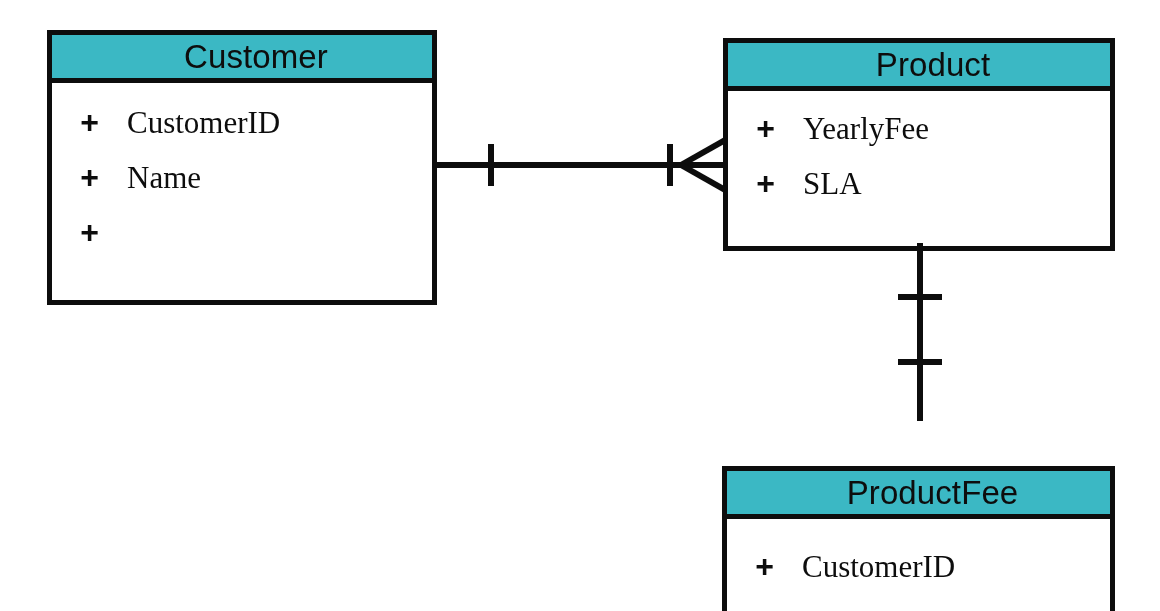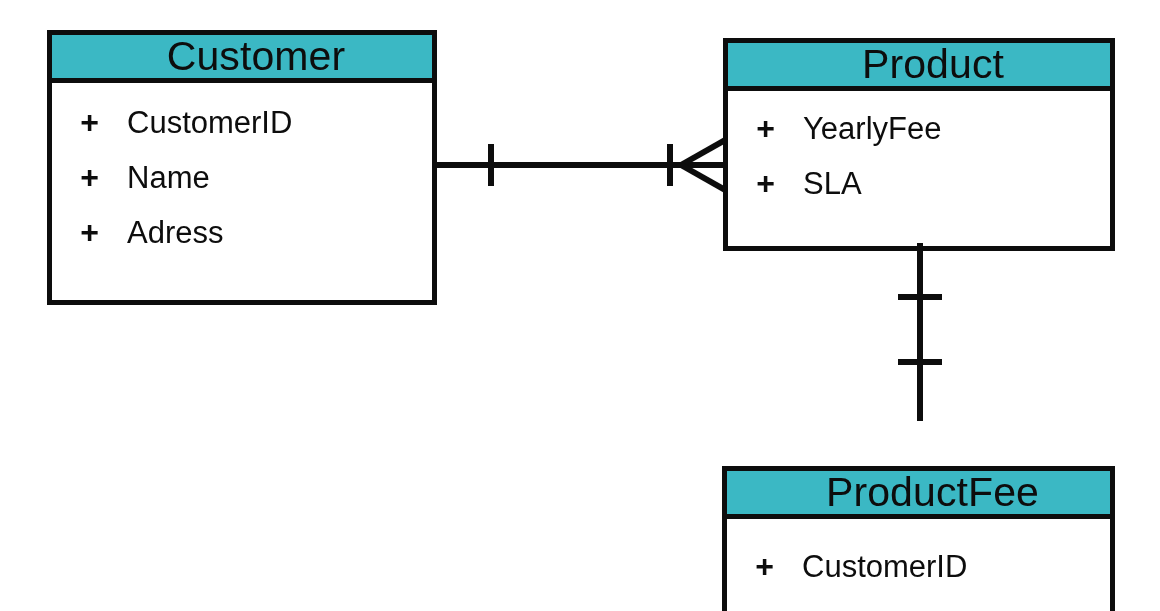--- a/index.html
+++ b/index.html
@@ -27,21 +27,21 @@
   }
   .entity-header {
     box-sizing: border-box;
     width: 100%;
     background: #3bb8c4;
     border-bottom: 5px solid #0d0d0d;
     display: flex;
     align-items: center;
     justify-content: center;
     color: #0d0d0d;
-    font-size: 41px;
+    font-size: 33px;
     line-height: 1;
     letter-spacing: 0.1px;
     padding-left: 28px;
   }
   .entity-body {
     box-sizing: border-box;
     width: 100%;
     background: #ffffff;
     position: relative;
   }
@@ -60,20 +60,21 @@
     font-weight: bold;
     line-height: 1;
     color: #0d0d0d;
     flex: 0 0 auto;
   }
   .attr-name {
     font-size: 31px;
     line-height: 1;
     color: #0d0d0d;
     white-space: nowrap;
+    font-family: Liberation Serif, serif;
   }
 
   
   .h-line {
     position: absolute;
     background: #0d0d0d;
     height: 6px;
   }
   .v-line {
     position: absolute;
@@ -112,21 +113,20 @@
       <div class="attr-row" style="top:18px;">
         <span class="attr-plus">+</span>
         <span class="attr-name">CustomerID</span>
       </div>
       <div class="attr-row" style="top:73px;">
         <span class="attr-plus">+</span>
         <span class="attr-name">Name</span>
       </div>
       <div class="attr-row" style="top:128px;">
         <span class="attr-plus">+</span>
-        <span class="attr-name">Adress</span>
       </div>
     </div>
   </div>
 
   <div class="entity" style="left:723px; top:30px; width:392px; height:213px;margin-top:8px;">
     <div class="entity-header" style="height:48px;">Product</div>
     <div class="entity-body" style="height:155px;">
       <div class="attr-row" style="top:16px;">
         <span class="attr-plus">+</span>
         <span class="attr-name">YearlyFee</span>

